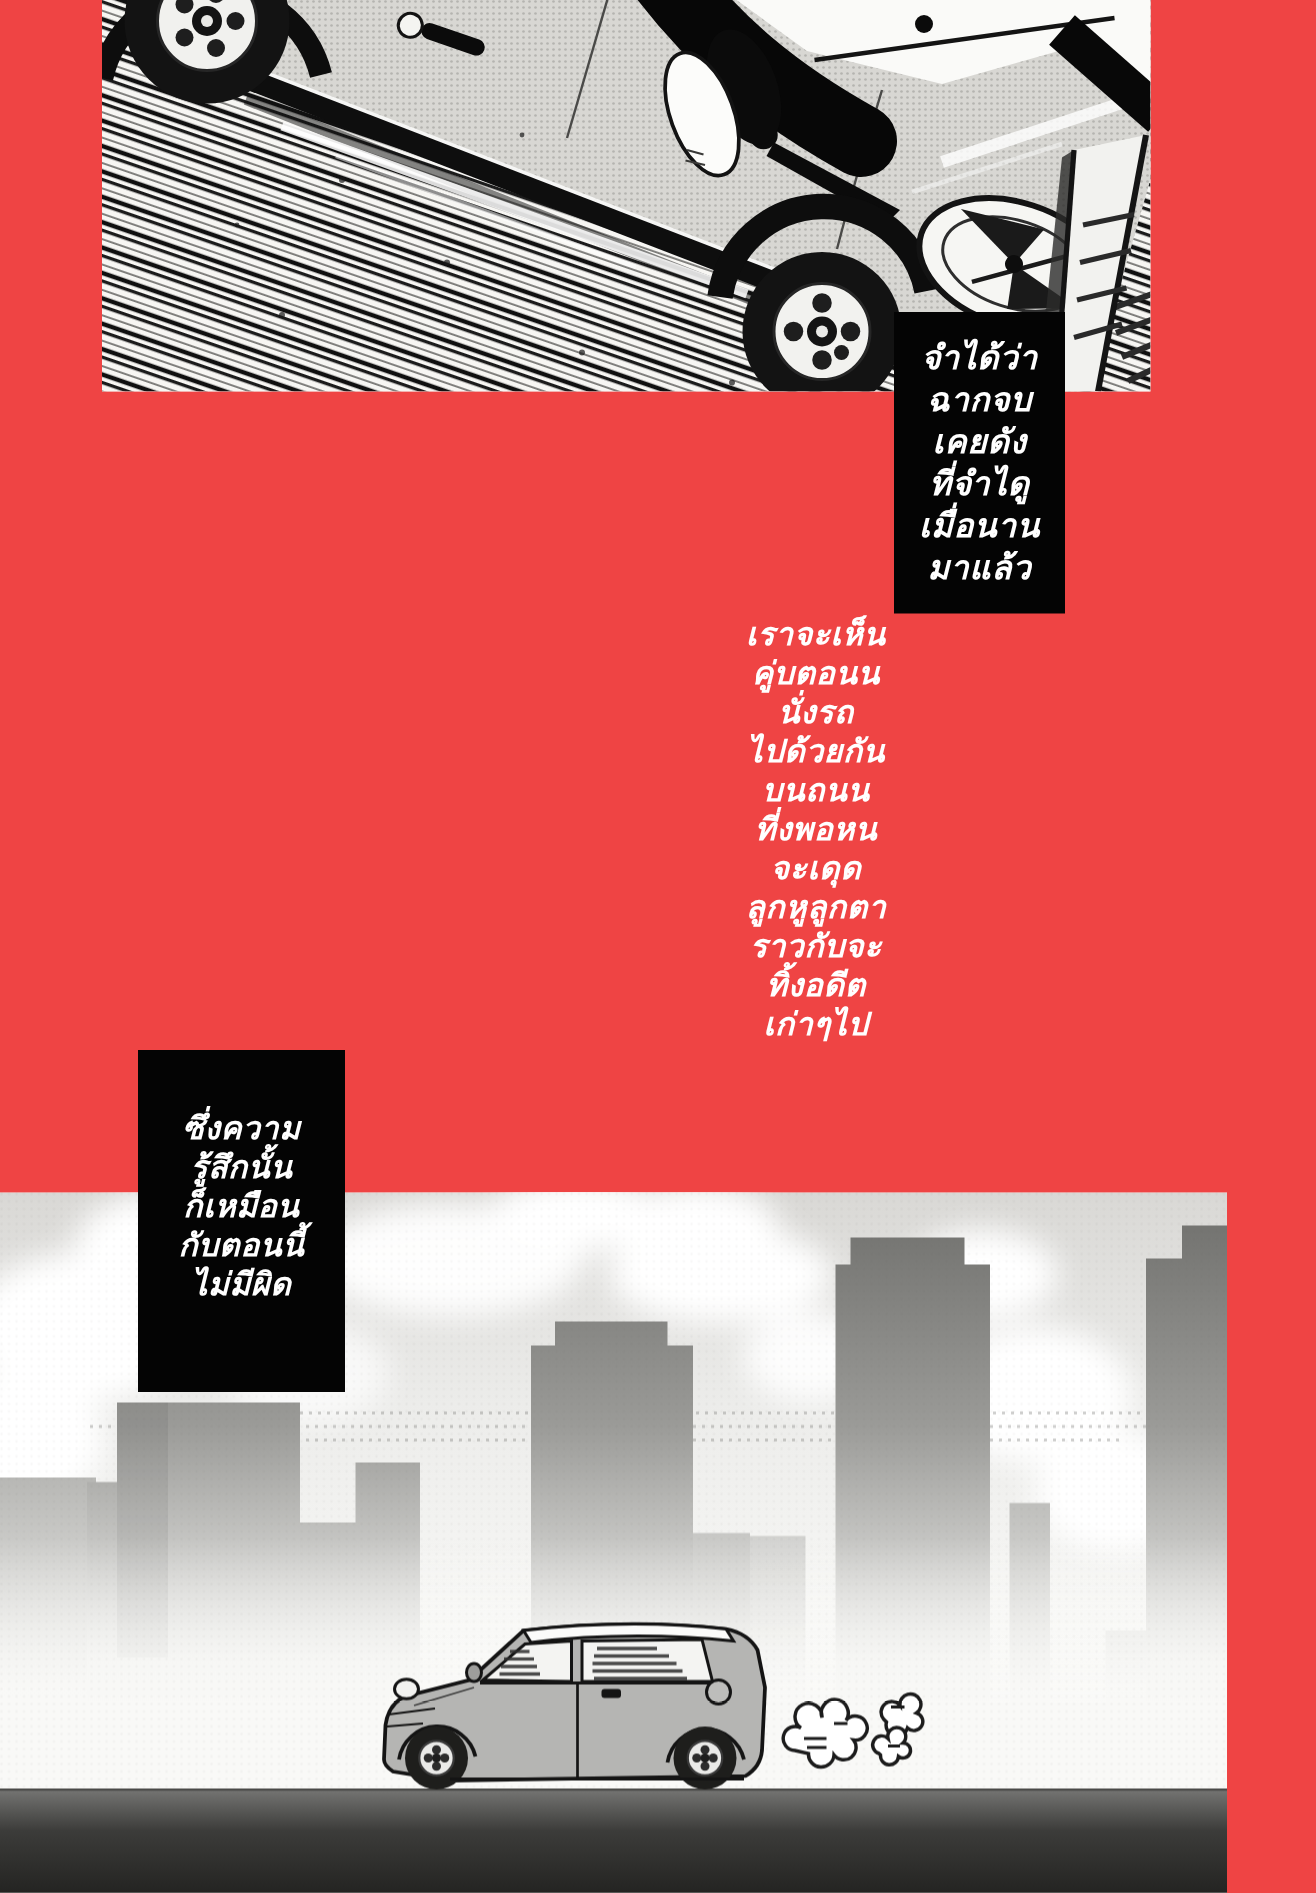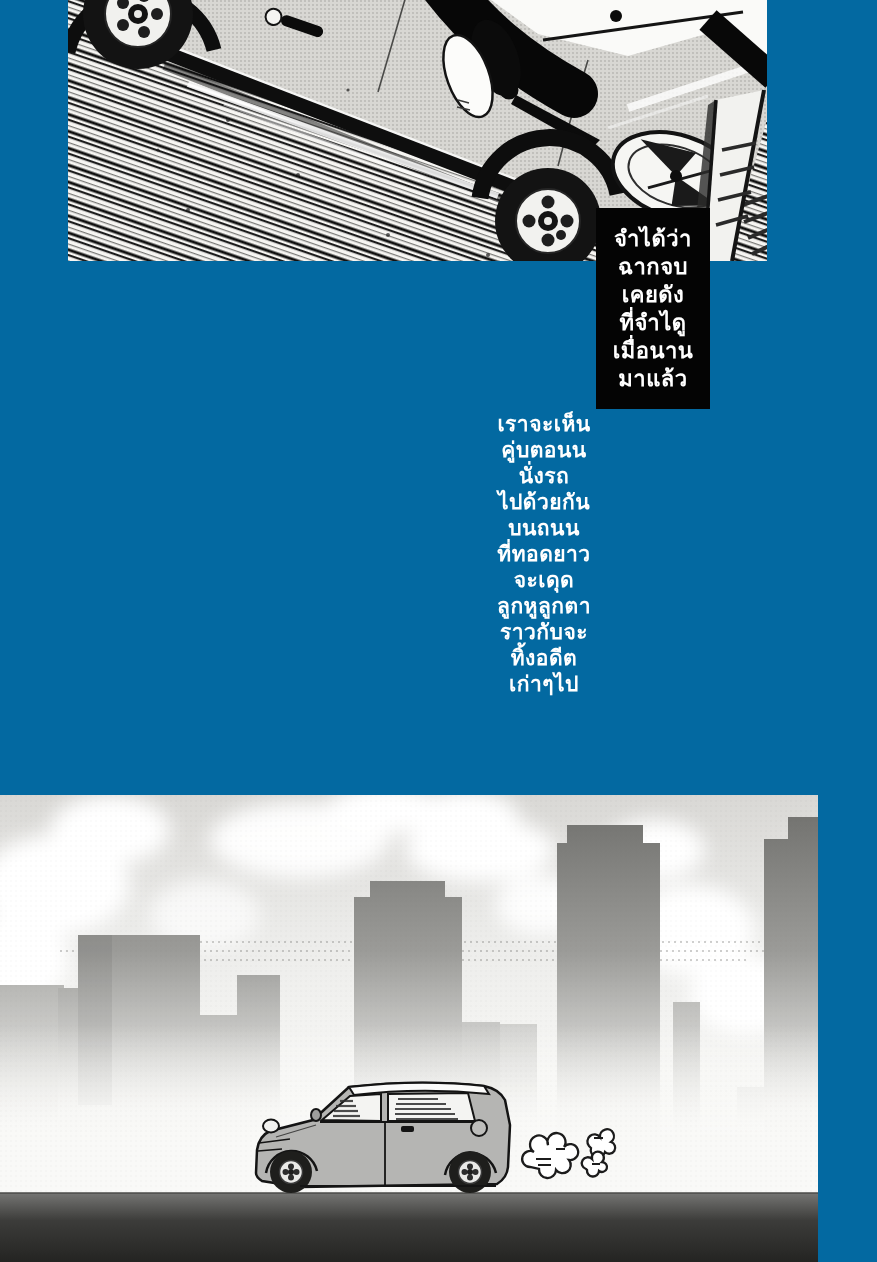--- a/index.html
+++ b/index.html
@@ -1,18 +1,18 @@
 <!DOCTYPE html>
 <html><head>
 <meta charset="utf-8">
 <style>
   html,body{margin:0;padding:0;background:#070707;}
   .page{
-    position:relative;width:877px;height:1262px;background:#0369a1;
-    overflow:hidden;font-family:"Liberation Sans","DejaVu Sans",sans-serif;
+    position:relative;width:877px;height:1262px;background:#ef4444;
+    overflow:hidden;font-family:"Liberation Sans","DejaVu Sans",sans-serif;font-style:italic;
   }
   .panel{position:absolute;overflow:hidden;z-index:1;}
   .panel svg{display:block;}
   .panel-top{left:68px;top:0;width:699px;height:261px;background:#f6f5f2;}
   .panel-bottom{left:0;top:795px;width:818px;height:467px;background:#f2f1ee;}
   .caption{
     position:absolute;z-index:5;color:#ffffff;font-weight:700;
     text-align:center;letter-spacing:0.5px;
   }
   .caption .cap-line{display:block;white-space:nowrap;}
@@ -305,21 +305,28 @@
       <div class="cap-line">ที่จำไดู</div>
       <div class="cap-line">เมื่อนาน</div>
       <div class="cap-line">มาแล้ว</div>
     </div>
   <div class="caption" id="caption-3">
       <div class="cap-line">เราจะเห็น</div>
       <div class="cap-line">คู่บตอนน</div>
       <div class="cap-line">นั่งรถ</div>
       <div class="cap-line">ไปด้วยกัน</div>
       <div class="cap-line">บนถนน</div>
-      <div class="cap-line">ที่ทอดยาว</div>
+      <div class="cap-line">ที่งพอหน</div>
       <div class="cap-line">จะเดุด</div>
       <div class="cap-line">ลูกหูลูกตา</div>
       <div class="cap-line">ราวกับจะ</div>
       <div class="cap-line">ทิ้งอดีต</div>
       <div class="cap-line">เก่าๆไป</div>
     </div>
+  <div class="caption boxed" id="caption-4">
+      <div class="cap-line">ซึ่งความ</div>
+      <div class="cap-line">รู้สึกนั้น</div>
+      <div class="cap-line">ก็เหมือน</div>
+      <div class="cap-line">กับตอนนี้</div>
+      <div class="cap-line">ไม่มีผิด</div>
+    </div>
 
 </div>
 
 </body></html>

